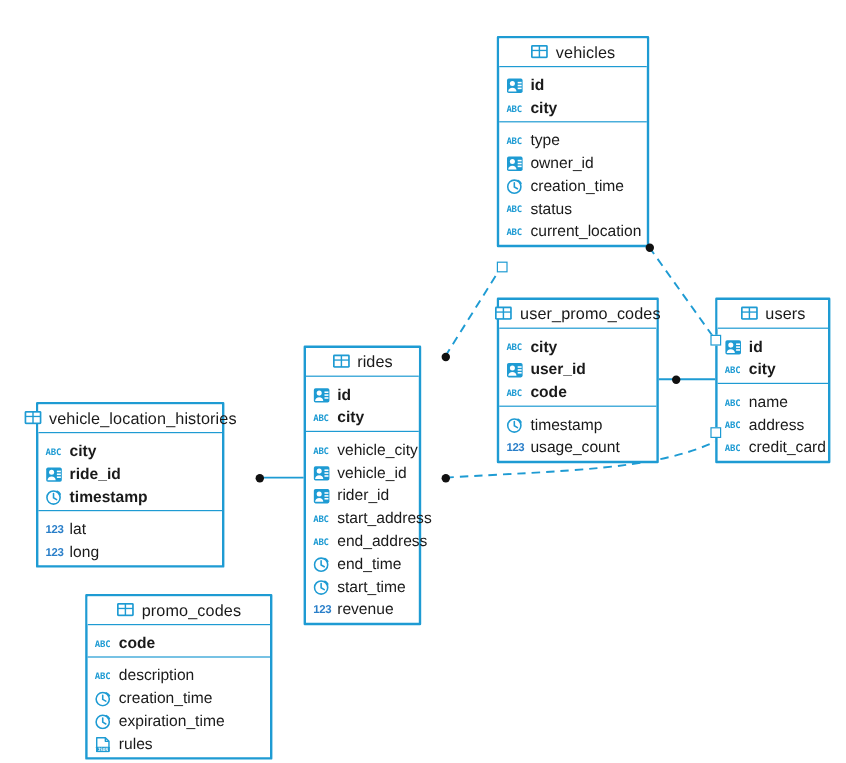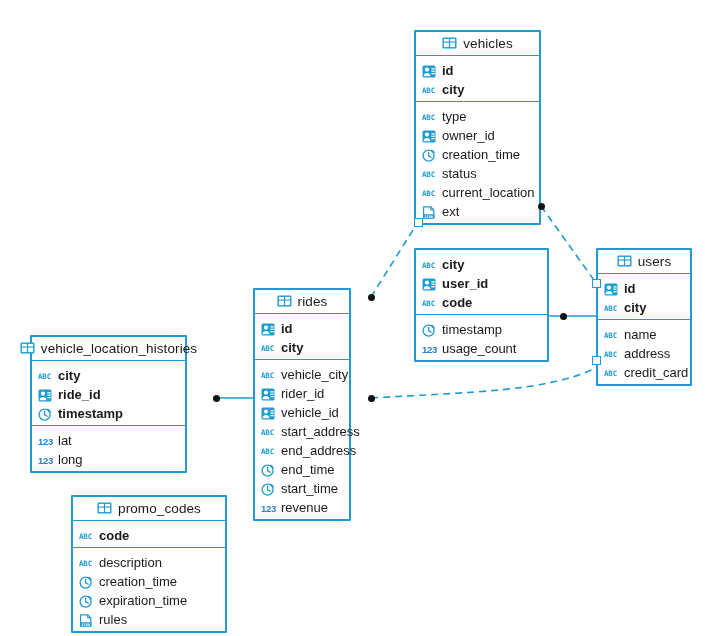--- a/index.html
+++ b/index.html
@@ -158,34 +158,35 @@
           <span class="fname">creation_time</span>
         </div>
         <div class="row">
           <span class="ico ico-abc">ABC</span>
           <span class="fname">status</span>
         </div>
         <div class="row">
           <span class="ico ico-abc">ABC</span>
           <span class="fname">current_location</span>
         </div>
-        <div class="row">
-          <span class="ico">
-            <svg width="14" height="13" viewBox="0 0 14 13">
-              <path d="M1.6 0.8 h7.2 l3.0 3.0 v8.4 h-10.2 z" fill="#ffffff" stroke="#1e9bd3" stroke-width="1.2" stroke-linejoin="round"></path>
-              <path d="M8.8 0.8 v3.0 h3.0" fill="none" stroke="#1e9bd3" stroke-width="1.2" stroke-linejoin="round"></path>
-              <rect x="1.0" y="8.2" width="11.4" height="4.0" rx="0.6" fill="#1e9bd3"></rect>
-              <text x="6.7" y="11.5" font-size="3.6" font-family="DejaVu Sans Mono, monospace" font-weight="bold" fill="#ffffff" text-anchor="middle">JSON</text>
-            </svg>
-          </span>
-          <span class="fname">ext</span>
-        </div>
       </div>
     </div>
     <div class="table" style="left: 414px; top: 248px; width: 135px;">
+      <div class="thead">
+        <span class="ico">
+          <svg width="15" height="12" viewBox="0 0 15 12">
+            <rect x="0.5" y="0.5" width="14" height="11" rx="1.2" fill="#1e9bd3"></rect>
+            <rect x="1.9" y="1.9" width="5.0" height="2.6" fill="#ffffff"></rect>
+            <rect x="8.1" y="1.9" width="5.0" height="2.6" fill="#ffffff"></rect>
+            <rect x="1.9" y="5.6" width="5.0" height="4.5" fill="#ffffff"></rect>
+            <rect x="8.1" y="5.6" width="5.0" height="4.5" fill="#ffffff"></rect>
+          </svg>
+        </span>
+        <span class="tname">user_promo_codes</span>
+      </div>
       <div class="section keys">
         <div class="row key">
           <span class="ico ico-abc">ABC</span>
           <span class="fname">city</span>
         </div>
         <div class="row key">
           <span class="ico">
             <svg width="14" height="13" viewBox="0 0 14 13">
               <rect x="0.5" y="0.5" width="13" height="12" rx="1.5" fill="#1e9bd3"></rect>
               <circle cx="5" cy="4.6" r="2.1" fill="#ffffff"></circle>
@@ -307,34 +308,34 @@
           <span class="ico">
             <svg width="14" height="13" viewBox="0 0 14 13">
               <rect x="0.5" y="0.5" width="13" height="12" rx="1.5" fill="#1e9bd3"></rect>
               <circle cx="5" cy="4.6" r="2.1" fill="#ffffff"></circle>
               <path d="M1.6 11.2c0-2 1.5-3.1 3.4-3.1s3.4 1.1 3.4 3.1z" fill="#ffffff"></path>
               <rect x="9.4" y="3.2" width="3.3" height="1.3" fill="#ffffff"></rect>
               <rect x="9.4" y="5.6" width="3.3" height="1.3" fill="#ffffff"></rect>
               <rect x="9.4" y="8.0" width="3.3" height="1.3" fill="#ffffff"></rect>
             </svg>
           </span>
+          <span class="fname">vehicle_id</span>
+        </div>
+        <div class="row">
+          <span class="ico">
+            <svg width="14" height="13" viewBox="0 0 14 13">
+              <rect x="0.5" y="0.5" width="13" height="12" rx="1.5" fill="#1e9bd3"></rect>
+              <circle cx="5" cy="4.6" r="2.1" fill="#ffffff"></circle>
+              <path d="M1.6 11.2c0-2 1.5-3.1 3.4-3.1s3.4 1.1 3.4 3.1z" fill="#ffffff"></path>
+              <rect x="9.4" y="3.2" width="3.3" height="1.3" fill="#ffffff"></rect>
+              <rect x="9.4" y="5.6" width="3.3" height="1.3" fill="#ffffff"></rect>
+              <rect x="9.4" y="8.0" width="3.3" height="1.3" fill="#ffffff"></rect>
+            </svg>
+          </span>
           <span class="fname">rider_id</span>
-        </div>
-        <div class="row">
-          <span class="ico">
-            <svg width="14" height="13" viewBox="0 0 14 13">
-              <rect x="0.5" y="0.5" width="13" height="12" rx="1.5" fill="#1e9bd3"></rect>
-              <circle cx="5" cy="4.6" r="2.1" fill="#ffffff"></circle>
-              <path d="M1.6 11.2c0-2 1.5-3.1 3.4-3.1s3.4 1.1 3.4 3.1z" fill="#ffffff"></path>
-              <rect x="9.4" y="3.2" width="3.3" height="1.3" fill="#ffffff"></rect>
-              <rect x="9.4" y="5.6" width="3.3" height="1.3" fill="#ffffff"></rect>
-              <rect x="9.4" y="8.0" width="3.3" height="1.3" fill="#ffffff"></rect>
-            </svg>
-          </span>
-          <span class="fname">vehicle_id</span>
         </div>
         <div class="row">
           <span class="ico ico-abc">ABC</span>
           <span class="fname">start_address</span>
         </div>
         <div class="row">
           <span class="ico ico-abc">ABC</span>
           <span class="fname">end_address</span>
         </div>
         <div class="row">

